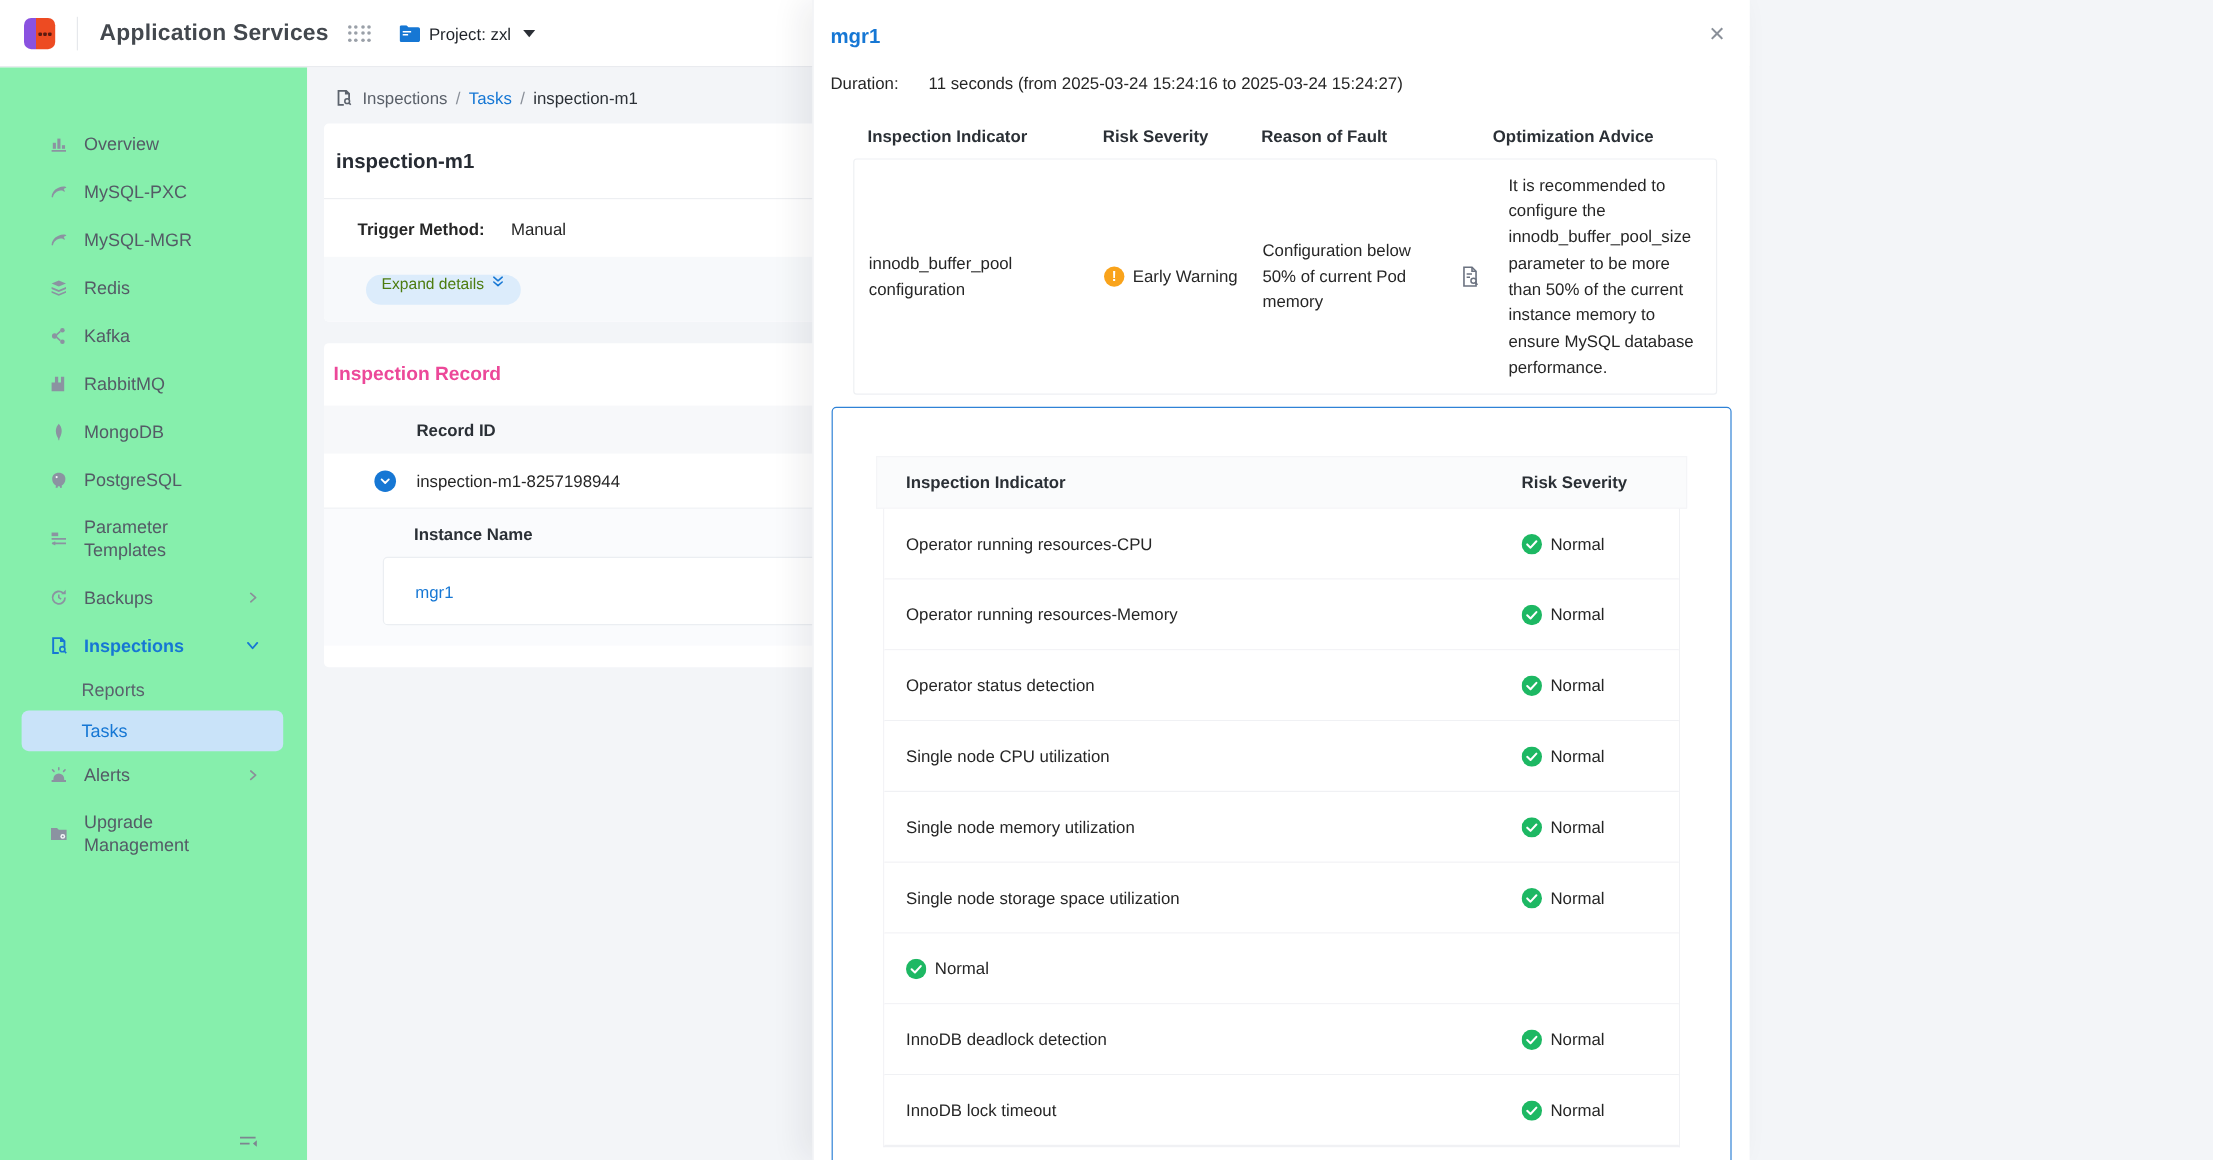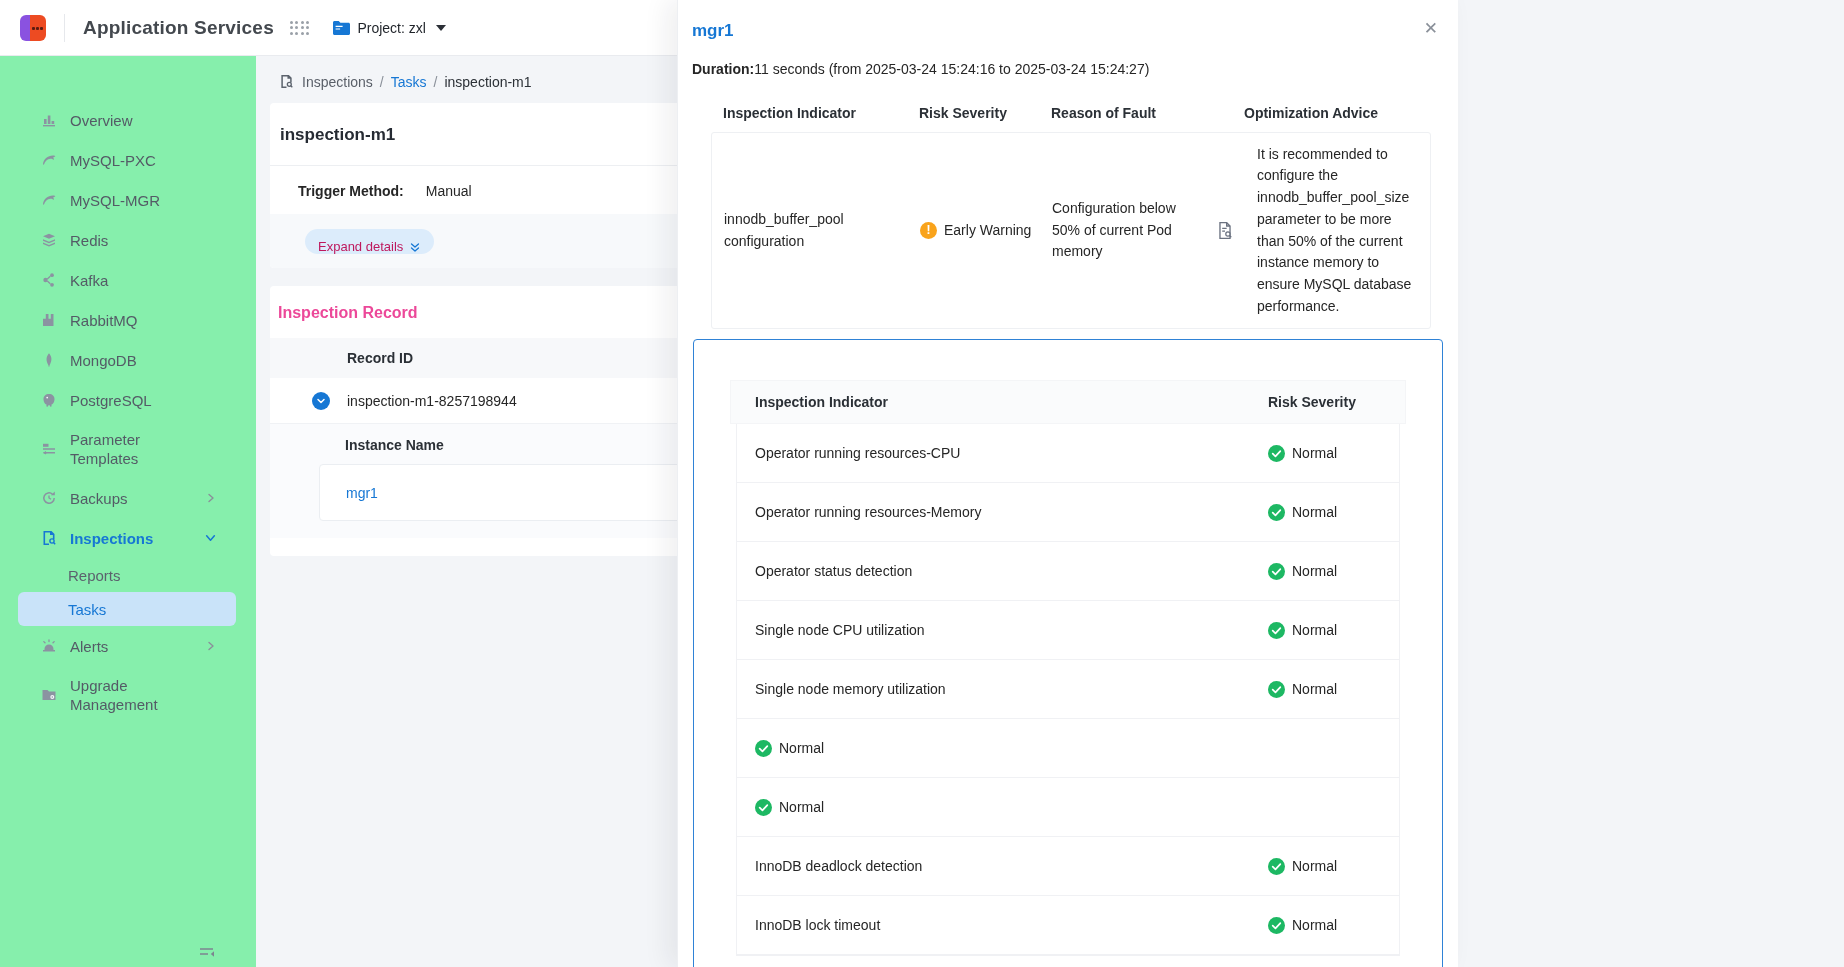--- a/index.html
+++ b/index.html
@@ -42,21 +42,21 @@
   .breadcrumb .bc-current { color: #2b3036; }
   .breadcrumb .bc-sep { color: #8a9099; }
 
   .card { background: #fff; border-radius: 4px; }
   .card1 { margin-bottom: 18px; overflow: hidden; }
   .card1-title { font-size: 17px; font-weight: 700; color: #262b33; padding: 22px 0 20px 10px; }
   .card1-divider { height: 1px; background: #edeff2; }
   .trigger-row { padding: 17px 0 15px 28px; font-size: 14px; display: flex; }
   .trigger-label { font-weight: 700; margin-right: 22px; }
   .details-band { background: #f7f9fb; height: 54px; display: flex; align-items: center; padding-left: 35px; }
-  .pill { display: inline-flex; align-items: flex-end; gap: 6px; background: #dcecfb; color: #be185d;
+  .pill { display: inline-flex; align-items: flex-start; gap: 6px; background: #dcecfb; color: #4d7c0f;
     border-radius: 13px; height: 25px; padding: 0 13px; font-size: 13px; cursor: pointer; }
 
   .card2 { padding-bottom: 18px; }
   .card2-title { font-size: 16px; font-weight: 700; color: #ec4899; padding: 18px 0 16px 8px; }
   .rec-grid { display: grid; grid-template-columns: 77px 430px 250px 1fr; align-items: center; }
   .rec-head { background: #f7f8fa; height: 40px; font-weight: 700; font-size: 14px; color: #2b3036; }
   .rec-row { height: 45px; font-size: 14px; }
   .expand-circle { width: 18px; height: 18px; border-radius: 50%; background: #1677d4; margin-left: 42px;
     display: flex; align-items: center; justify-content: center; cursor: pointer; }
   .status-cell { display: flex; align-items: center; gap: 7px; }
@@ -65,21 +65,21 @@
   .inst-box { background: #fff; border: 1px solid #ebeef2; border-radius: 4px; height: 57px;
     display: flex; align-items: center; padding-left: 26px; }
   .link-blue { color: #1677d4; cursor: pointer; font-size: 14px; }
 
   
   .drawer { position: absolute; top: 0; right: 0; width: 781px; height: 967px; background: #fff; z-index: 40;
     box-shadow: -10px 0 24px rgba(25, 31, 41, .07); border-left: 1px solid #edeff2; padding-left: 14px; overflow: hidden; }
   .drawer-title { color: #1677d4; font-size: 17px; font-weight: 700; padding-top: 21px; }
   .drawer-close { position: absolute; top: 20px; right: 20px; font-size: 17px; color: #8a9099; cursor: pointer; line-height: 1; }
   .duration { margin-top: 20px; font-size: 14px; color: #262626; }
-  .duration b { font-weight: 700; margin-right: 0; }
+  .duration b { font-weight: 400; margin-right: 25px; }
 
   .t1 { margin: 17px 27px 0 19px; }
   .t1-head { display: grid; grid-template-columns: 196px 132px 193px 1fr; font-size: 14px; font-weight: 700; color: #2b3036; padding: 11px 0; }
   .t1-head > div { padding-left: 12px; }
   .t1-box { border: 1px solid #eef0f3; border-radius: 3px; height: 197px; display: grid;
     grid-template-columns: 196px 132px 165px 40px 1fr; align-items: center; font-size: 14px; line-height: 1.55; }
   .t1-box > div { padding-left: 12px; }
   .sev { display: flex; align-items: center; gap: 7px; }
   .warn-ic { width: 17px; height: 17px; border-radius: 50%; background: #f9a31b; color: #fff; font-weight: 700;
     font-size: 12px; display: flex; align-items: center; justify-content: center; flex: 0 0 auto; }
@@ -439,20 +439,21 @@
           <div>Single node memory utilization</div>
           <div class="badge">
             <svg width="17" height="17" viewBox="0 0 16 16">
                 <circle cx="8" cy="8" r="8" fill="#1db863"></circle>
                 <path d="M4.4 8.2 7 10.7l4.6-5" stroke="#fff" stroke-width="1.6" fill="none" stroke-linecap="round" stroke-linejoin="round"></path>
               </svg>
             <span>Normal</span>
           </div>
         </div>
         <div class="t2-row">
+          <div>Single node storage space utilization</div>
           <div class="badge">
             <svg width="17" height="17" viewBox="0 0 16 16">
                 <circle cx="8" cy="8" r="8" fill="#1db863"></circle>
                 <path d="M4.4 8.2 7 10.7l4.6-5" stroke="#fff" stroke-width="1.6" fill="none" stroke-linecap="round" stroke-linejoin="round"></path>
               </svg>
             <span>Normal</span>
           </div>
         </div>
         <div class="t2-row">
           <div class="badge">

